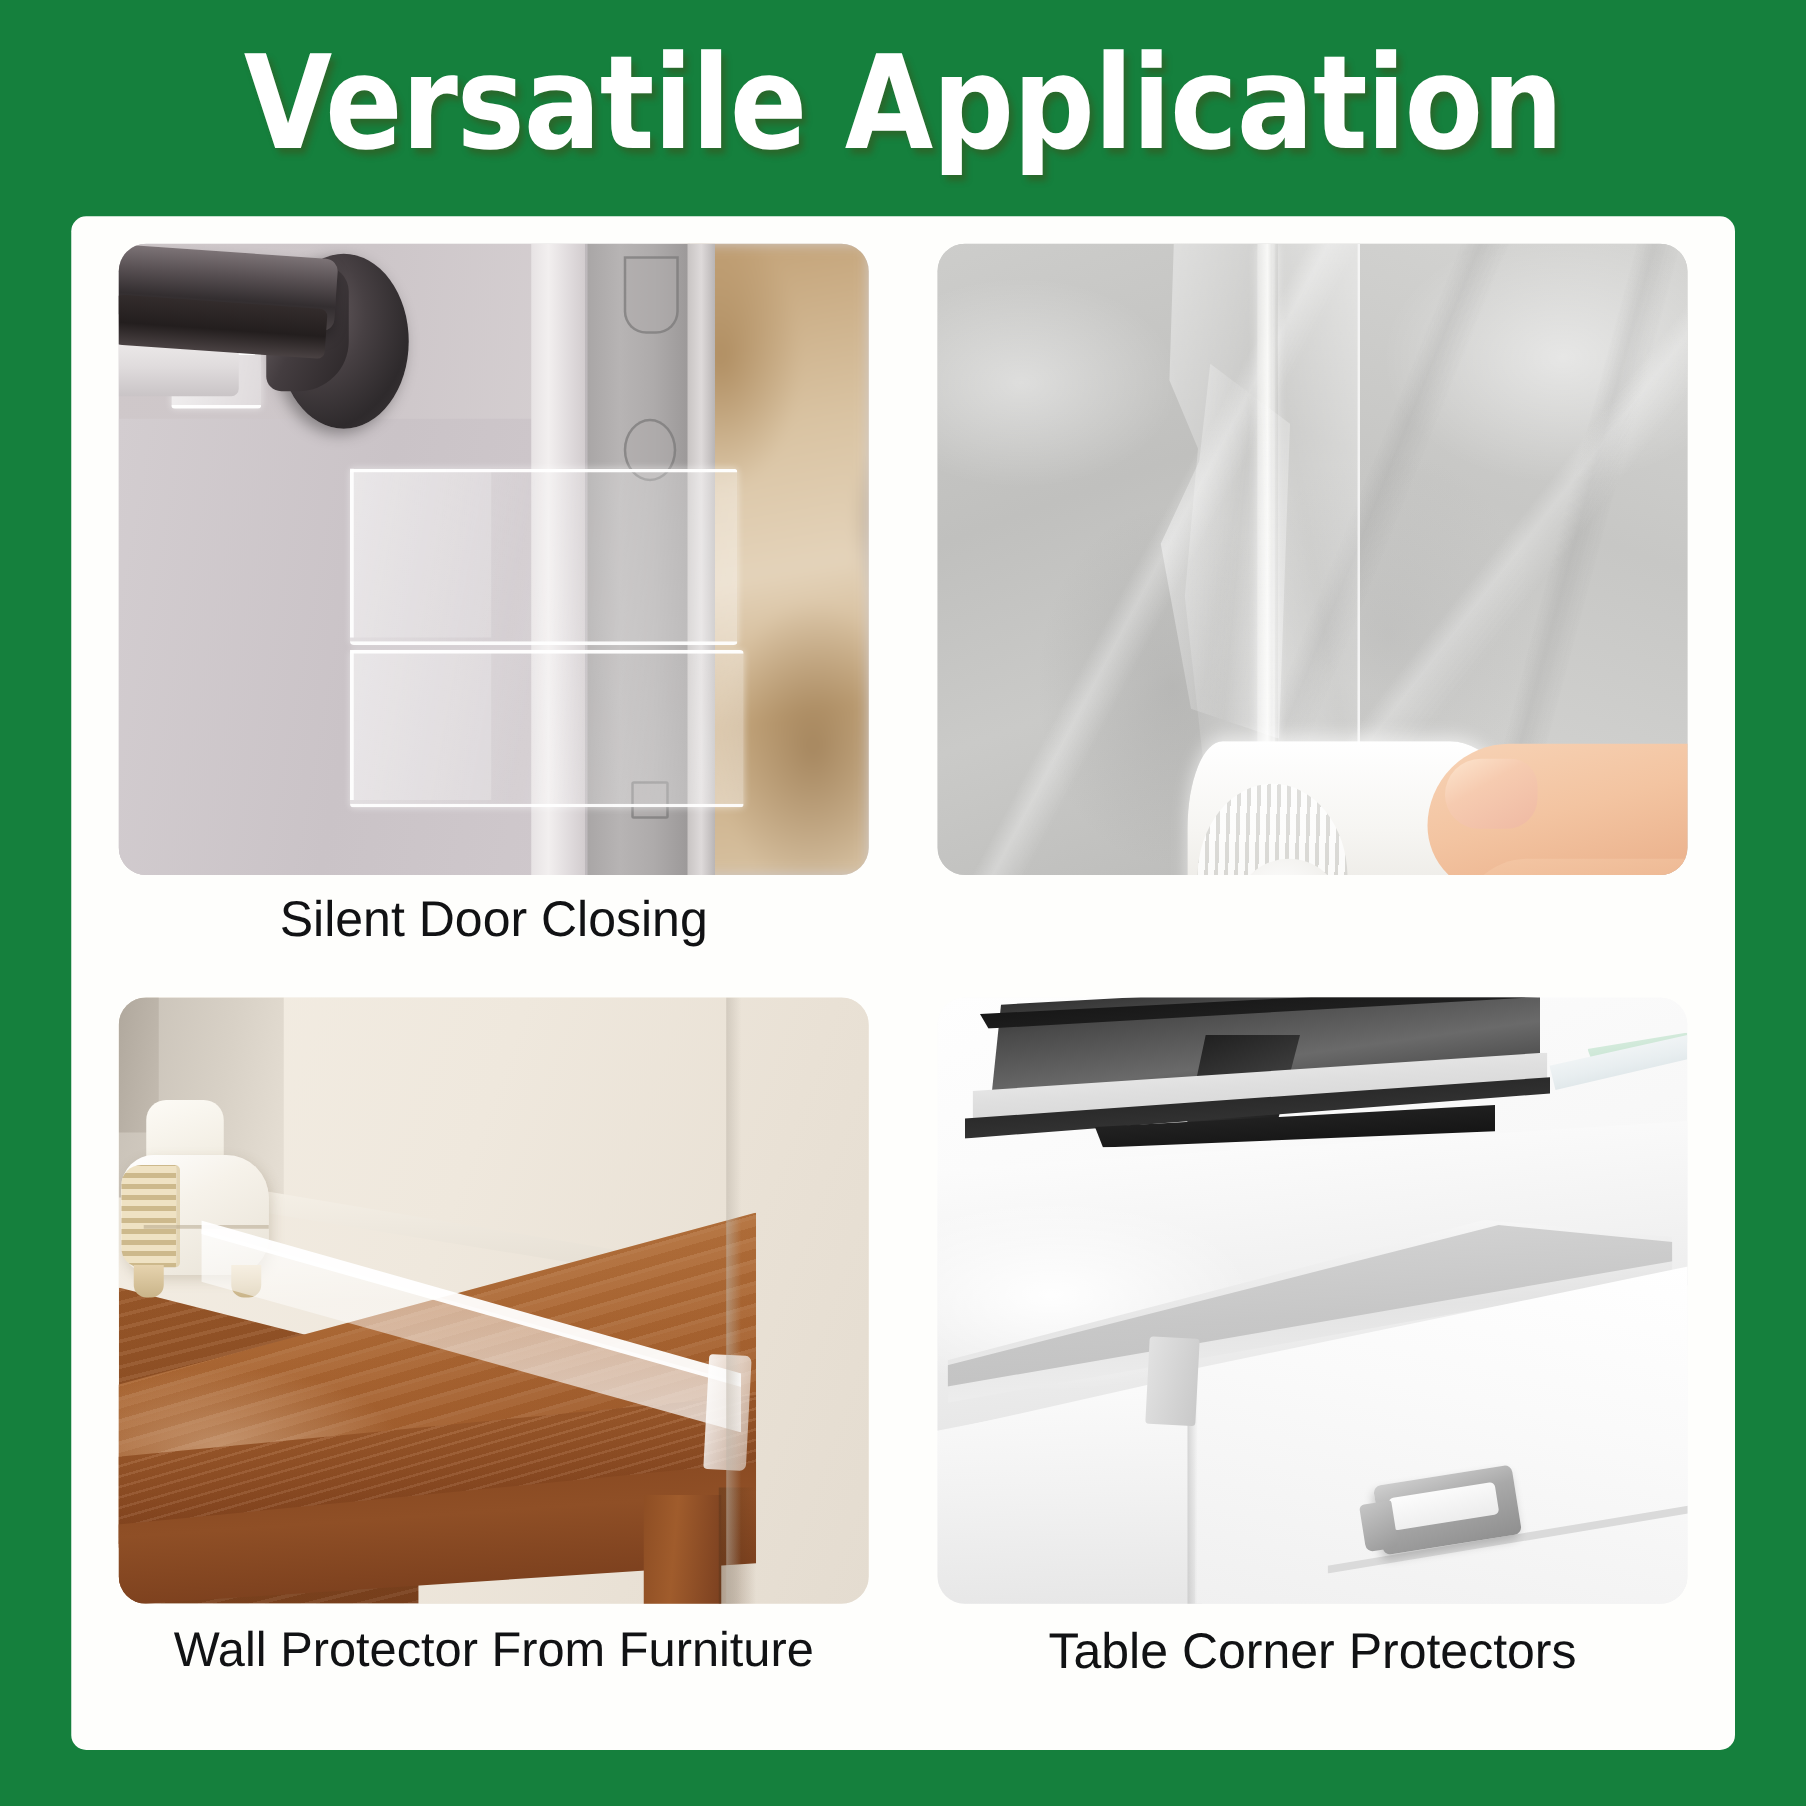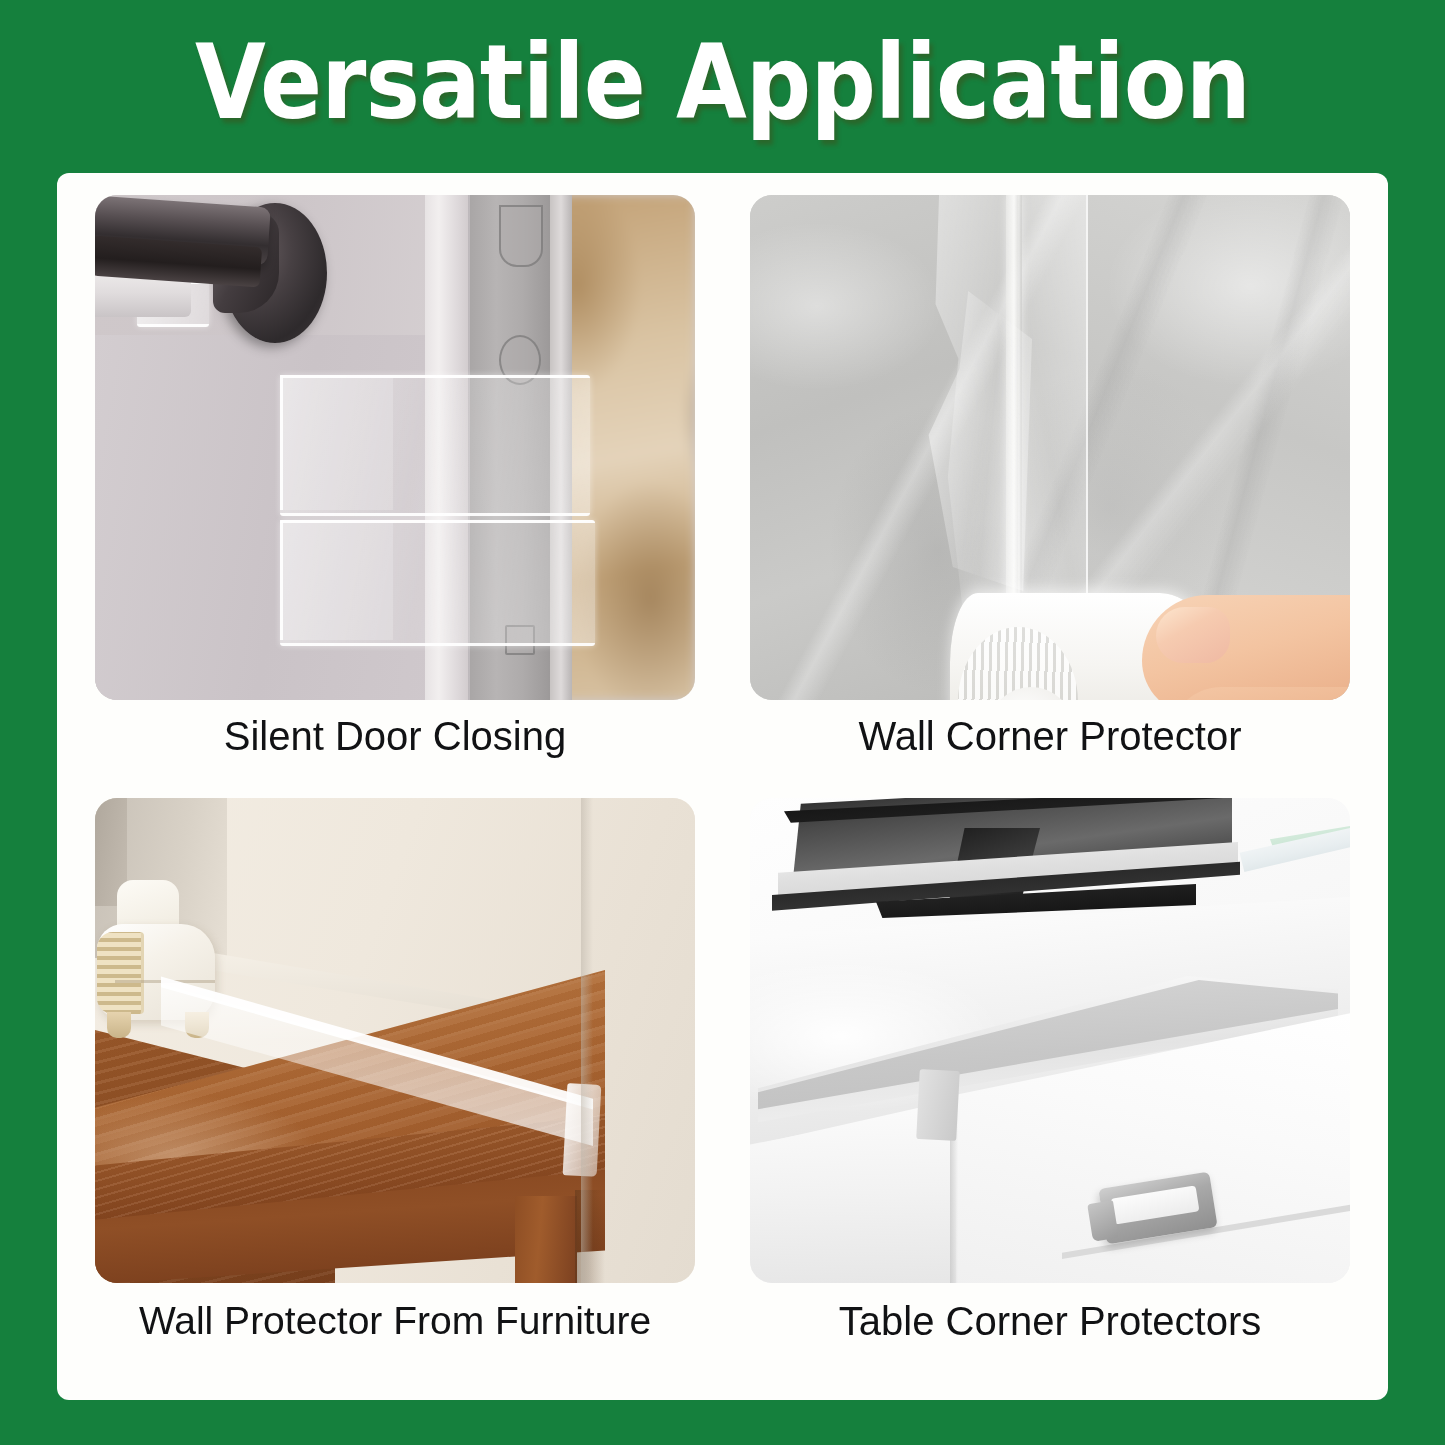--- a/index.html
+++ b/index.html
@@ -528,21 +528,20 @@
         <div class="p2-tape-r"></div>
         <div class="p2-tape-wrinkle"></div>
         <div class="p2-roll"></div>
         <div class="p2-roll-rings"></div>
         <div class="p2-roll-core"></div>
         <div class="p2-finger-1"></div>
         <div class="p2-finger-nail"></div>
         <div class="p2-finger-2"></div>
 
       </div>
-      <div class="caption">Wall Corner Protector</div>
     </div>
 
     <div class="cell" id="cell-3">
       <div class="photo" id="p3">
         <div class="p3-wall"></div>
         <div class="p3-wall-corner"></div>
         <div class="p3-wall-corner2"></div>
         <div class="p3-floor"></div>
         <div class="p3-floor-grain"></div>
         <div class="p3-baseboard"></div>

